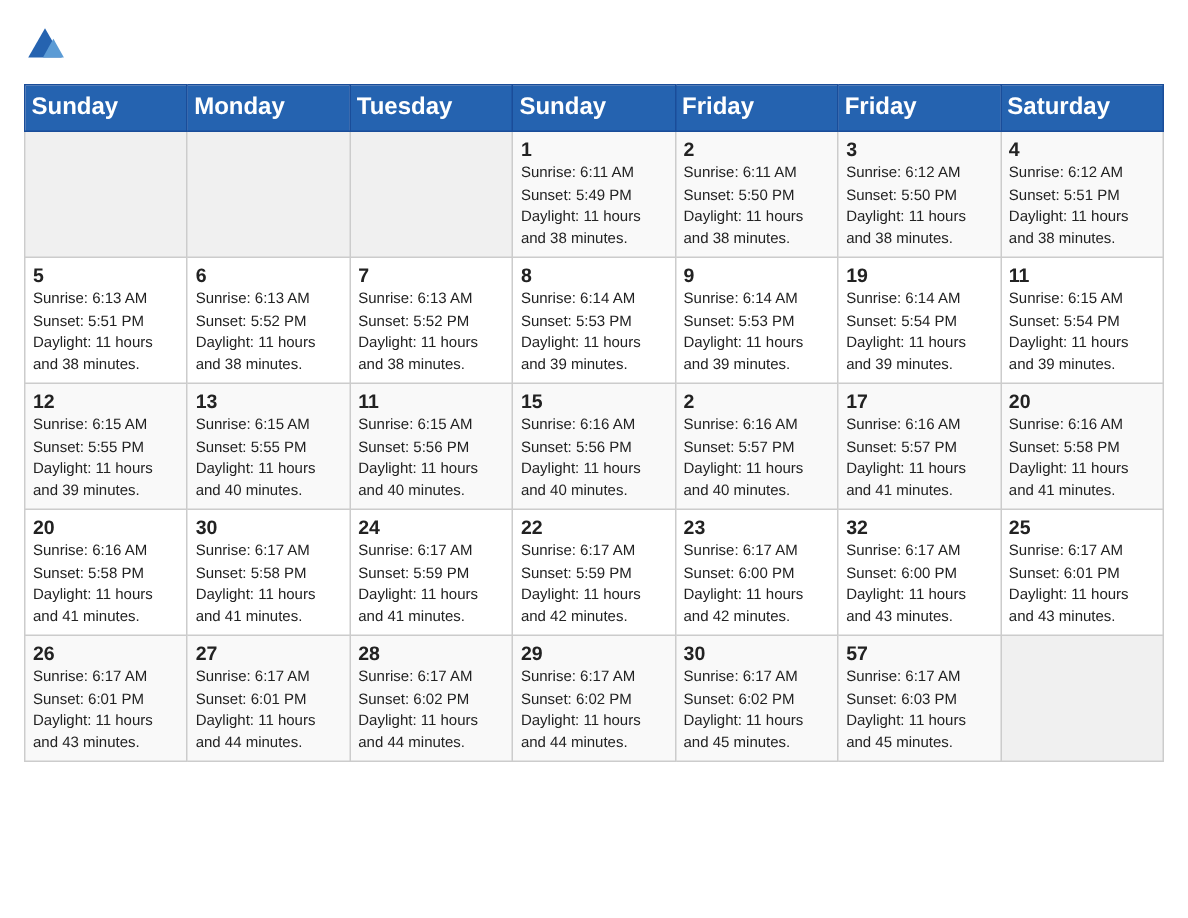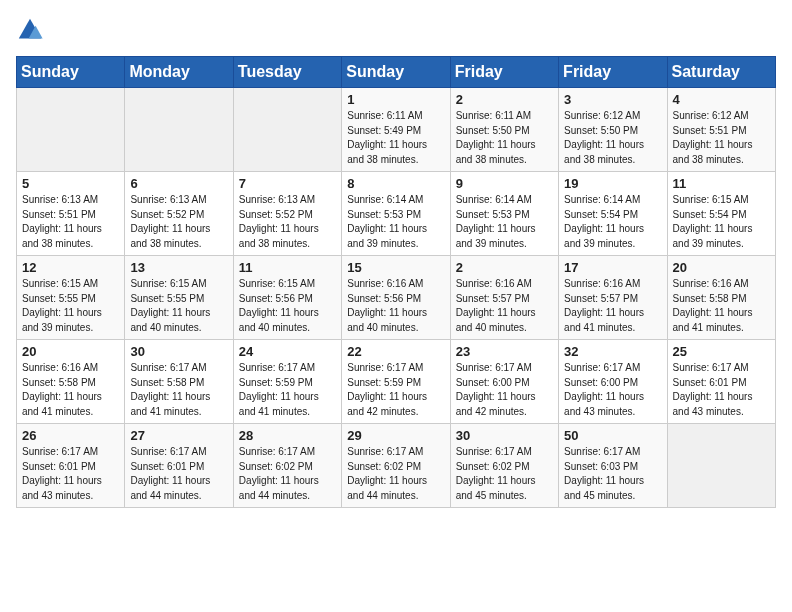--- a/index.html
+++ b/index.html
@@ -244,19 +244,19 @@
         </td>
         <td>
           <div class="day-num">29</div>
           <div class="day-detail">Sunrise: 6:17 AM<br>Sunset: 6:02 PM<br>Daylight: 11 hours and 44 minutes.</div>
         </td>
         <td>
           <div class="day-num">30</div>
           <div class="day-detail">Sunrise: 6:17 AM<br>Sunset: 6:02 PM<br>Daylight: 11 hours and 45 minutes.</div>
         </td>
         <td>
-          <div class="day-num">50</div>
+          <div class="day-num">57</div>
           <div class="day-detail">Sunrise: 6:17 AM<br>Sunset: 6:03 PM<br>Daylight: 11 hours and 45 minutes.</div>
         </td>
         <td class="empty-cell"></td>
       </tr>
     </tbody>
 </table>
 
 </body></html>

